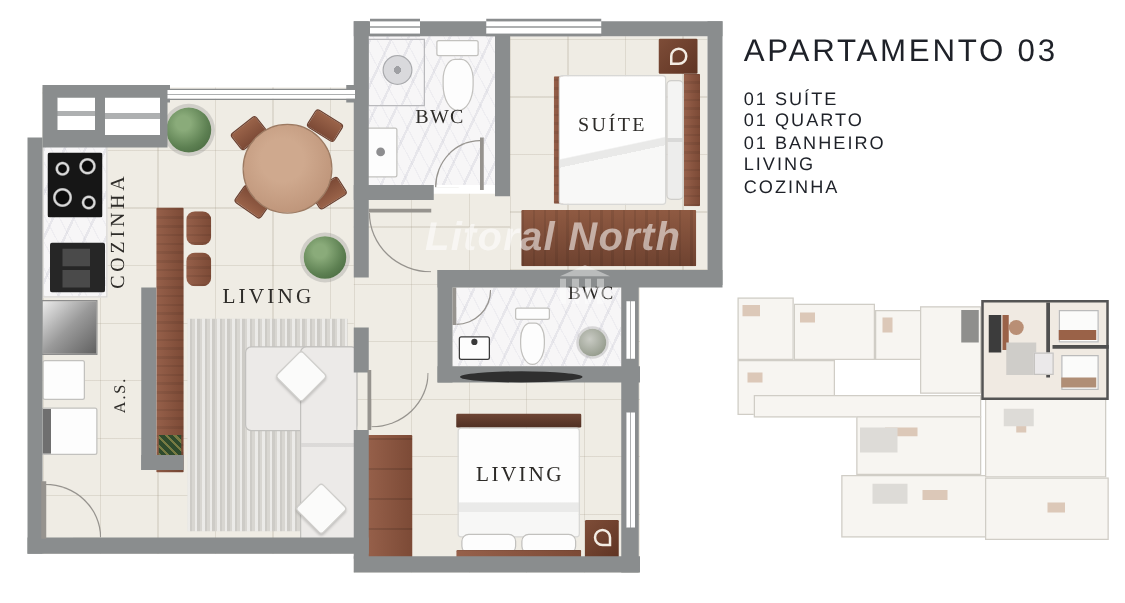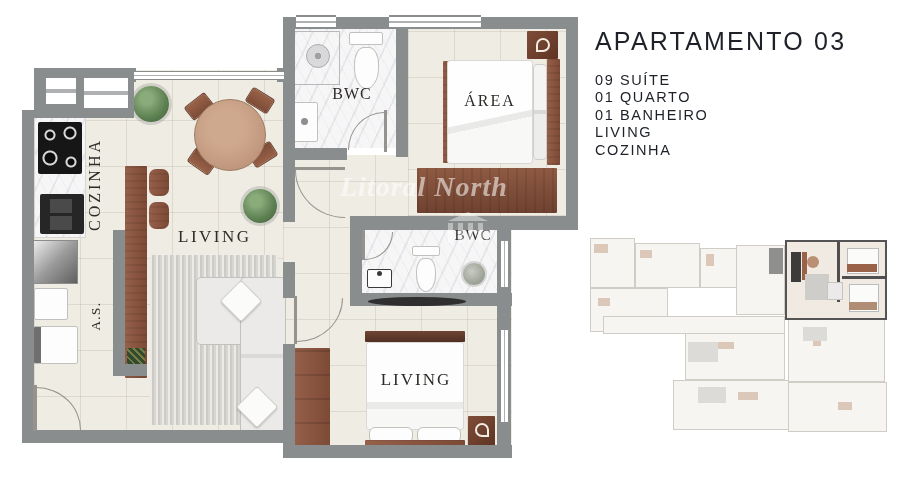--- a/index.html
+++ b/index.html
@@ -16,21 +16,21 @@
   .winV{position:absolute;background:linear-gradient(90deg,#fff 0 42%,#aeb0b1 42% 58%,#fff 58%);border-left:2px solid #8a8d8e;border-right:2px solid #8a8d8e;box-sizing:border-box}
   .arc{position:absolute;box-sizing:border-box;border:0 solid #96938e}
   .leaf{position:absolute;background:#96938e}
   .wood{position:absolute;background:linear-gradient(90deg,#96604a 0%,#7c4a36 100%);background-image:linear-gradient(90deg,#96604a,#7c4a36),repeating-linear-gradient(0deg,rgba(0,0,0,.07) 0 2px,transparent 2px 7px);background-blend-mode:multiply;border-radius:1px}
   .whitebox{position:absolute;background:#fdfdfd;border:1px solid #c2c1be;border-radius:2px;box-sizing:border-box}
   .rug{position:absolute;background:#d8d6d1;background-image:repeating-linear-gradient(90deg,rgba(255,255,255,.5) 0 2px,rgba(0,0,0,.05) 2px 4px,transparent 4px 6px)}
   .sofa{position:absolute;background:#eceae8;border:1px solid #c2c1be;border-radius:5px}
   .pillow{position:absolute;background:#fbfbfa;border:1px solid #cfcecb;transform:rotate(45deg);border-radius:3px;box-shadow:1px 1px 2px rgba(0,0,0,.18)}
   .plant{position:absolute;border-radius:50%;background:radial-gradient(circle at 38% 35%,#8aab7a 0 18%,#5d8052 60%,#405f39 100%);box-shadow:0 0 0 3px rgba(130,130,130,.28)}
   .rlabel{position:absolute;font-family:"Liberation Serif","DejaVu Serif",serif;color:#2d2b28;text-align:center;white-space:nowrap;z-index:7}
-  .watermark{position:absolute;font-family:Liberation Serif, serif;font-style:italic;font-weight:bold;font-size:28px;letter-spacing:1px;color:rgba(255,255,255,.55);z-index:9;white-space:nowrap}
+  .watermark{position:absolute;font-family:Liberation Sans, sans-serif;font-style:italic;font-weight:bold;font-size:32px;letter-spacing:1px;color:rgba(255,255,255,.55);z-index:9;white-space:nowrap}
   
   .info{position:absolute;left:595px;top:27px;width:300px;color:#1e2128}
   .info h1{margin:0;font-size:25px;font-weight:normal;letter-spacing:2.2px;white-space:nowrap}
   .features{list-style:none;margin:16px 0 0;padding:0;font-size:14.5px;letter-spacing:1.6px;line-height:17.4px}
   
   .overview{position:absolute;left:588px;top:232px;width:309px;height:218px}
   .ov{position:absolute;background:#f7f5f1;border:1px solid #d0cdc6;box-sizing:border-box}
   .ova{position:absolute;background:#dcc8b8}
   .ovg{position:absolute;background:#dddbd7}
   .ovd{position:absolute;background:#8f8f8d}
@@ -148,35 +148,35 @@
     <div class="leaf" style="left:294px;top:296px;width:3px;height:48px"></div>
     <div class="arc" style="left:365px;top:232px;width:28px;height:28px;border-right-width:1.5px;border-bottom-width:1.5px;border-bottom-right-radius:100% 100%"></div>
     <div class="leaf" style="left:362px;top:230px;width:3px;height:30px"></div>
     <div class="arc" style="left:36px;top:387px;width:45px;height:43px;border-top-width:1.5px;border-right-width:1.5px;border-top-right-radius:100% 100%"></div>
     <div class="leaf" style="left:33px;top:385px;width:4px;height:46px"></div>
 
     <div class="rlabel" style="left:50px;top:177px;width:90px;font-size:16px;letter-spacing:3px;transform:rotate(-90deg)">COZINHA</div>
     <div class="rlabel" style="left:74px;top:308px;width:44px;font-size:13px;letter-spacing:1.5px;transform:rotate(-90deg)">A.S.</div>
     <div class="rlabel" style="left:178px;top:227px;width:64px;font-size:17px;letter-spacing:2.5px">LIVING</div>
     <div class="rlabel" style="left:329px;top:85px;width:46px;font-size:16px;letter-spacing:1px">BWC</div>
-    <div class="rlabel" style="left:462px;top:92px;width:56px;font-size:16px;letter-spacing:2px">ÁREA</div>
+    <div class="rlabel" style="left:462px;top:92px;width:56px;font-size:16px;letter-spacing:2px">SUÍTE</div>
     <div class="rlabel" style="left:451px;top:227px;width:44px;font-size:15px;letter-spacing:1px">BWC</div>
     <div class="rlabel" style="left:378px;top:370px;width:76px;font-size:17px;letter-spacing:2px">LIVING</div>
 
     <div class="watermark" style="left:340px;top:171px">Litoral North</div>
     <div style="position:absolute;left:448px;top:212px;width:40px;height:32px;z-index:8;opacity:.55">
       <div style="width:0;height:0;border-left:20px solid transparent;border-right:20px solid transparent;border-bottom:9px solid rgba(255,255,255,.75)"></div>
       <div style="margin-top:2px;height:20px;background:repeating-linear-gradient(90deg,rgba(255,255,255,.75) 0 5px,transparent 5px 10px)"></div>
     </div>
   </div>
 
   <aside class="info">
     <h1>APARTAMENTO 03</h1>
     <ul class="features">
-      <li>09 SUÍTE</li>
+      <li>01 SUÍTE</li>
       <li>01 QUARTO</li>
       <li>01 BANHEIRO</li>
       <li>LIVING</li>
       <li>COZINHA</li>
     </ul>
   </aside>
 
   <div class="overview">
     <div class="ov" style="left:2px;top:6px;width:45px;height:50px"></div>
     <div class="ov" style="left:47px;top:11px;width:65px;height:45px"></div>

